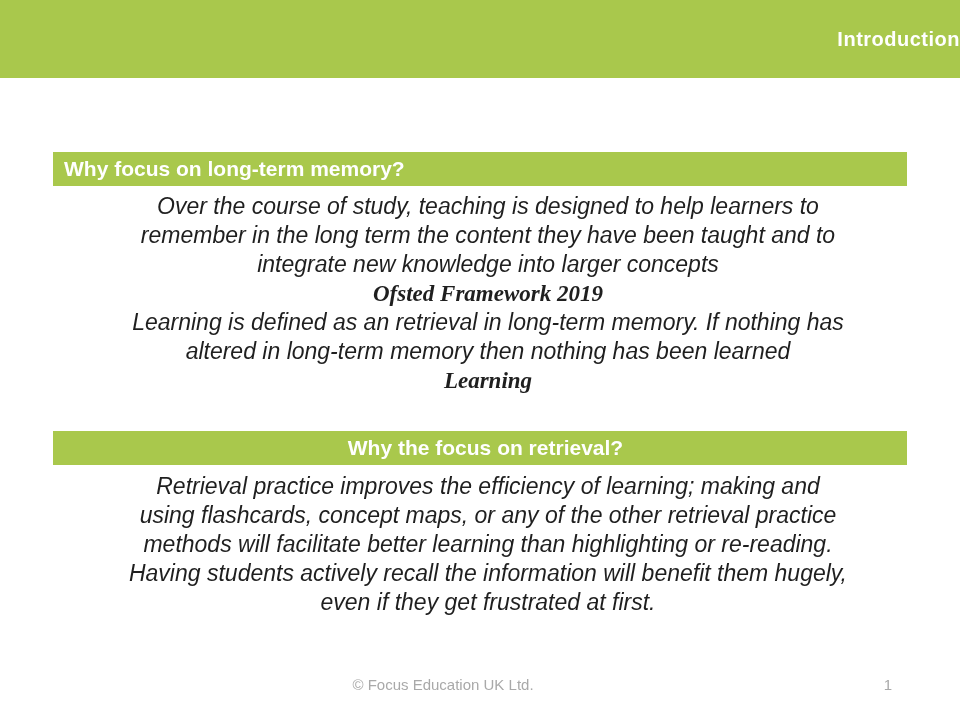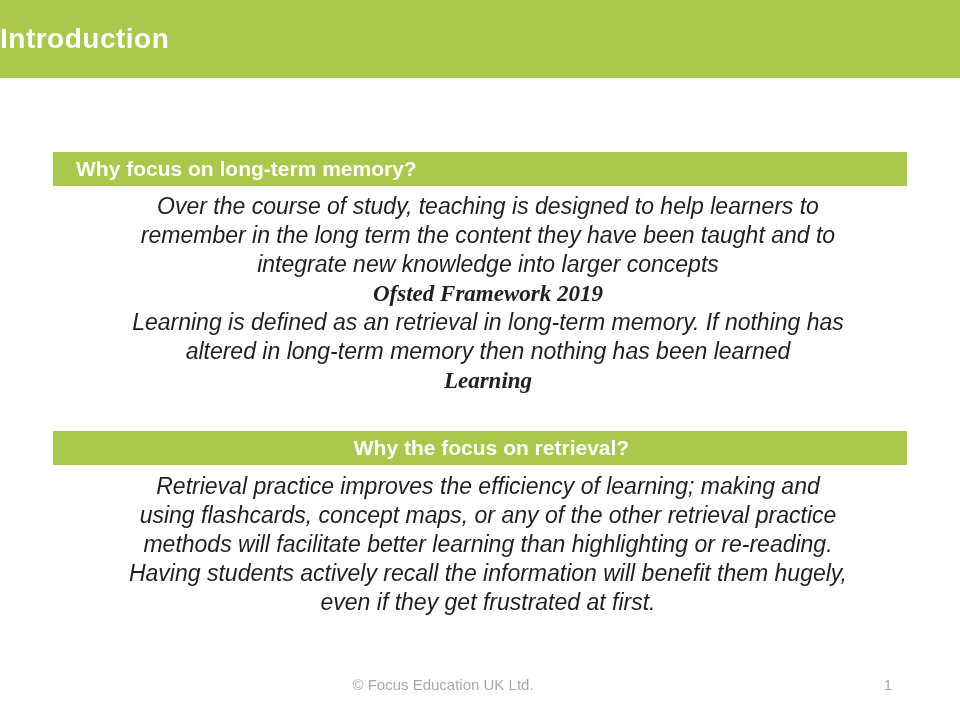--- a/index.html
+++ b/index.html
@@ -19,36 +19,36 @@
     position: absolute;
     left: 0;
     top: 0;
     width: 960px;
     height: 78px;
     background: #a9c84c;
   }
   .slide-title {
     width: 100%;
     line-height: 78px;
-    text-align: left;
+    text-align: right;
     color: #ffffff;
-    font-size: 28px;
+    font-size: 20px;
     font-weight: bold;
     letter-spacing: 0.5px;
   }
   .section-bar {
     position: absolute;
     left: 53px;
     width: 854px;
     height: 34px;
     background: #a9c84c;
   }
   .section-bar .section-heading {
     display: block;
-    padding-left: 23px;
+    padding-left: 11px;
     line-height: 34px;
     color: #ffffff;
     font-size: 21px;
     font-weight: bold;
   }
   .bar-1 { top: 152px; }
   .bar-2 { top: 431px; text-align: center; }
   .body-block {
     position: absolute;
     left: 58px;

